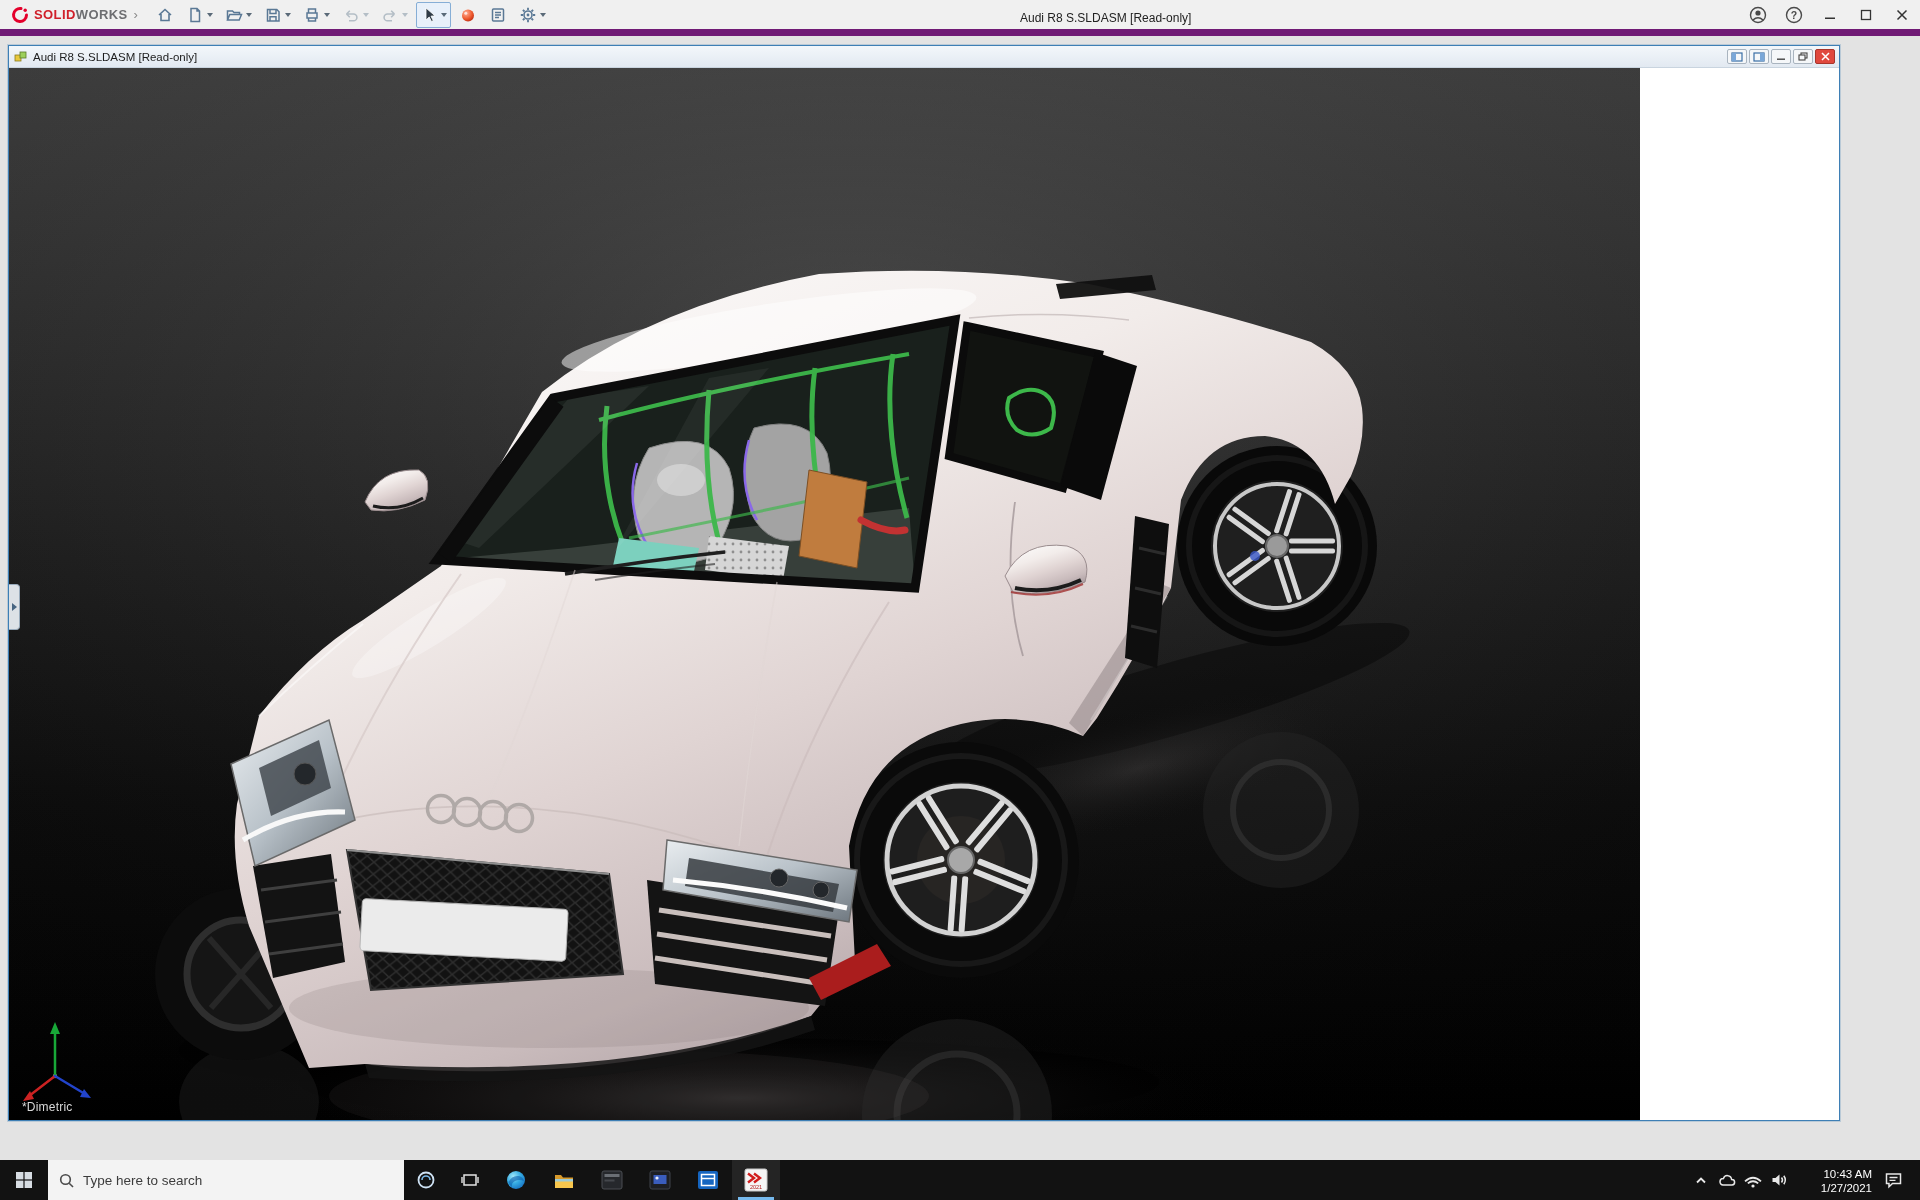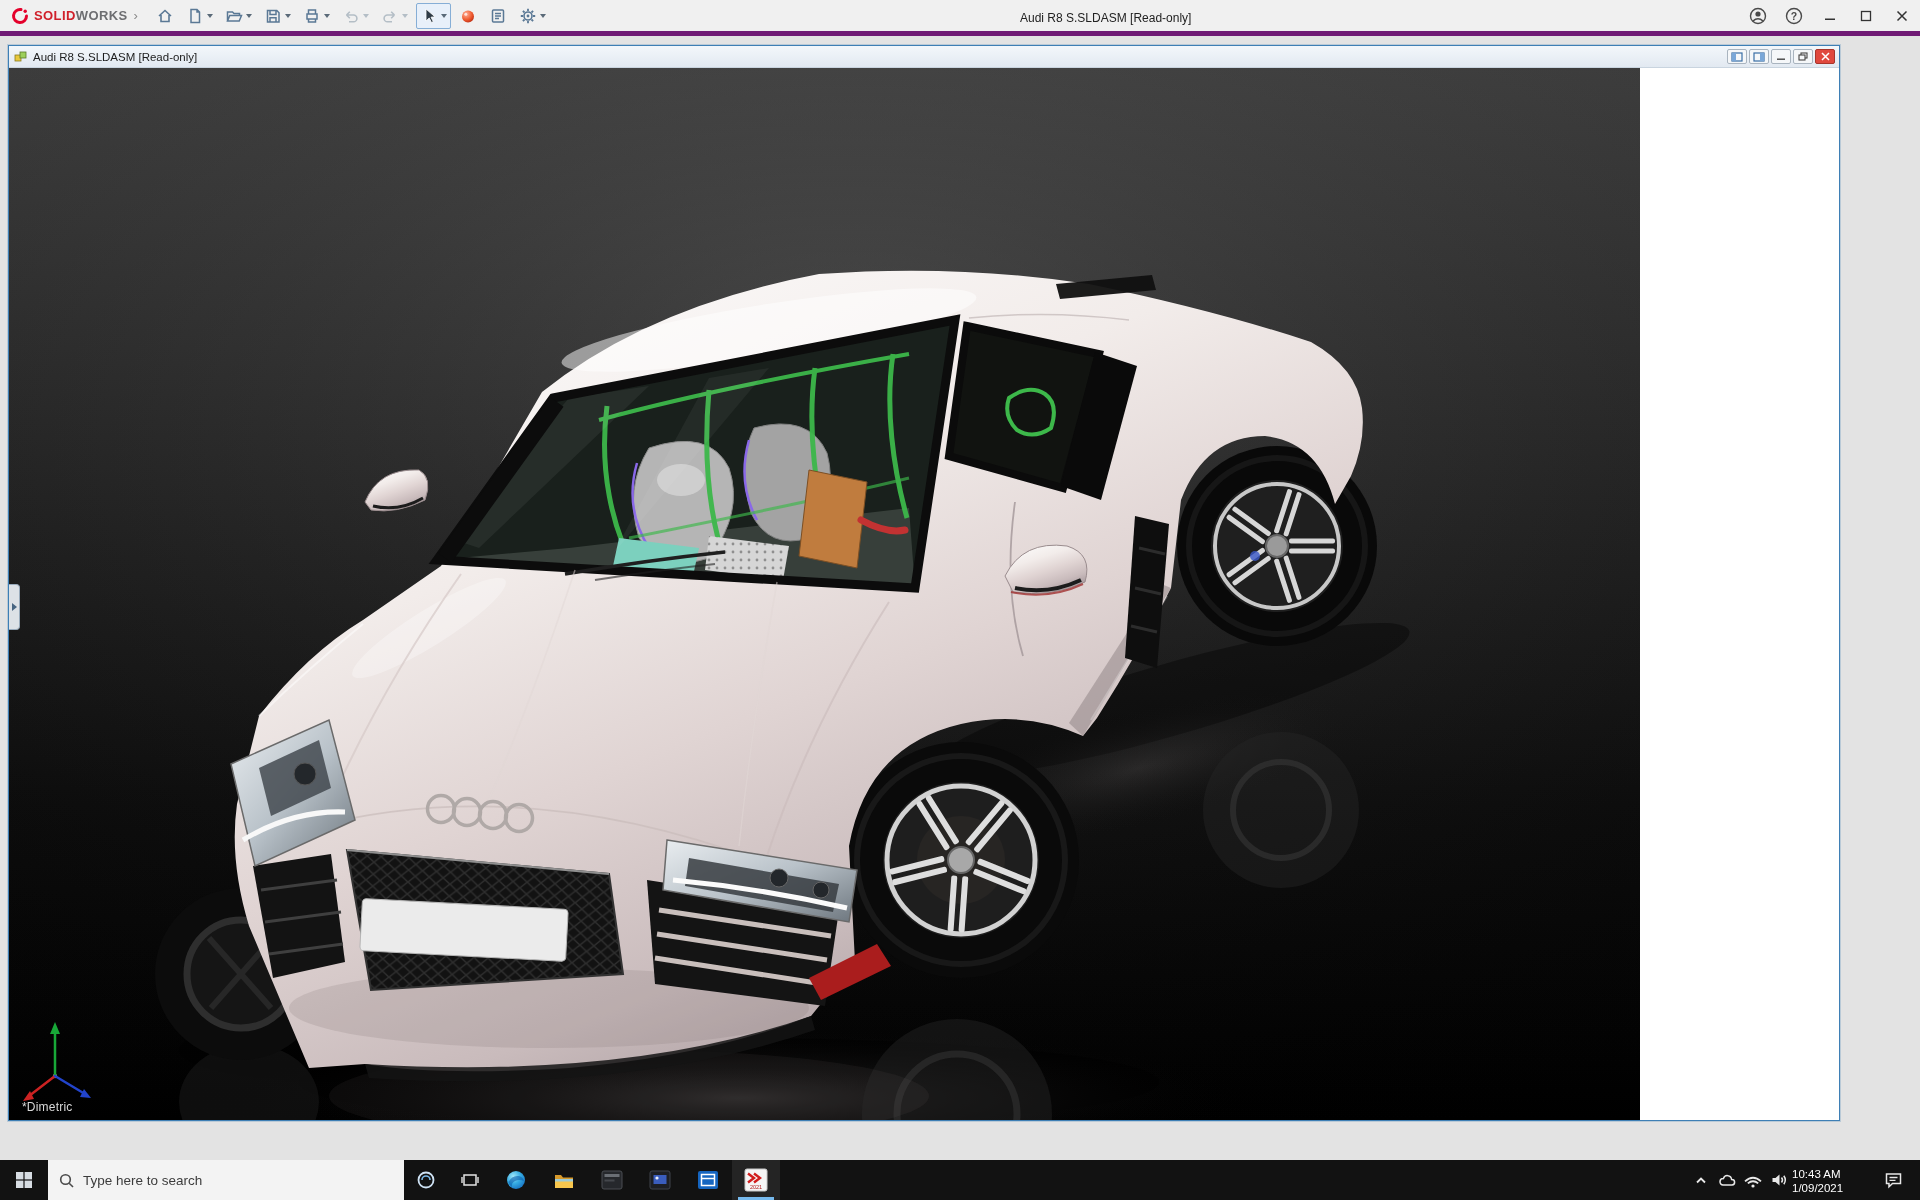--- a/index.html
+++ b/index.html
@@ -2,21 +2,21 @@
 <html><head>
 <meta charset="utf-8">
 <style>
   *{margin:0;padding:0;box-sizing:border-box}
   html,body{width:1920px;height:1200px;overflow:hidden;background:#e3e3e3;
     font-family:"Liberation Sans",sans-serif;-webkit-font-smoothing:antialiased}
   .app{position:absolute;inset:0}
 
   
   .titlebar{position:absolute;top:0;left:0;right:0;height:36px;background:#f0f0f0;
-    border-bottom:5px solid #701a75;display:flex;align-items:center;z-index:30}
+    border-bottom:7px solid #701a75;display:flex;align-items:center;z-index:30}
   .brand{display:flex;align-items:center;gap:4px;padding:0 8px 0 10px}
   .brand-text{font-size:13px;font-weight:bold;letter-spacing:.4px}
   .brand-solid{color:#d0202a}
   .brand-works{color:#6d6e71}
   .brand-chev{color:#8a8a8a;font-size:13px;margin-left:2px}
   .toolbar{display:flex;align-items:center;gap:4px;margin-left:6px}
   .tb-btn{height:26px;display:flex;align-items:center;padding:0 3px;border:1px solid transparent;border-radius:2px;cursor:default}
   .tb-btn.pressed{background:#e8f0fa;border-color:#86aed6}
   .caret{width:0;height:0;border-left:3.5px solid transparent;border-right:3.5px solid transparent;border-top:4px solid #5a6a78;margin-left:3px}
   .caret.dis{border-top-color:#b4bec6}
@@ -51,21 +51,21 @@
   .tk-btn{width:48px;display:flex;align-items:center;justify-content:center;position:relative}
   .tk-btn.slim{width:44px}
   .tk-btn.active{background:rgba(255,255,255,.08)}
   .tk-btn.active .underline{position:absolute;left:6px;right:6px;bottom:0;height:3px;background:#76b9ed}
   .search-box{width:356px;background:#f3f3f3;display:flex;align-items:center;padding:0 10px;gap:8px}
   .search-box input{border:none;outline:none;background:transparent;font-size:13.5px;color:#222;width:290px;
     font-family:"Liberation Sans",sans-serif}
   .search-box input::placeholder{color:#3c3c3c}
   .tray{margin-left:auto;display:flex;align-items:center}
   .tray-icon{width:26px;height:40px;display:flex;align-items:center;justify-content:center}
-  .clock{width:80px;text-align:left;color:#fff;font-size:11.5px;line-height:14px;padding-top:1px}
+  .clock{width:80px;text-align:right;color:#fff;font-size:11.5px;line-height:14px;padding-top:1px}
   .action{width:42px;height:40px;display:flex;align-items:center;justify-content:center}
   .show-desktop{width:6px;border-left:1px solid rgba(255,255,255,.25)}
 </style>
 </head>
 <body>
 
 <div class="app">
 
   <div class="titlebar">
     <div class="brand">
@@ -589,21 +589,21 @@
         </svg>
       </div>
       <div class="tray-icon">
         <svg width="19" height="16" viewBox="0 0 19 16">
           <path d="M2.5,6 H5.5 L9.5,2.5 V13.5 L5.5,10 H2.5 Z" fill="#e8e8e8"></path>
           <path d="M11.5,5.5 Q13.5,8 11.5,10.5 M13.8,3.8 Q16.8,8 13.8,12.2" stroke="#e8e8e8" stroke-width="1.5" fill="none"></path>
         </svg>
       </div>
       <div class="clock">
         <div>10:43 AM</div>
-        <div>1/09/2021</div>
+        <div>1/27/2021</div>
       </div>
       <div class="action">
         <svg width="19" height="18" viewBox="0 0 19 18">
           <path d="M2.5,3 H16.5 V12.5 H8.5 L5,15.8 V12.5 H2.5 Z" stroke="#e8e8e8" stroke-width="1.5" fill="none"></path>
           <path d="M5.5,6.5 H13.5 M5.5,9.3 H11.5" stroke="#e8e8e8" stroke-width="1.3"></path>
         </svg>
       </div>
       <div class="show-desktop"></div>
     </div>
   </div>

